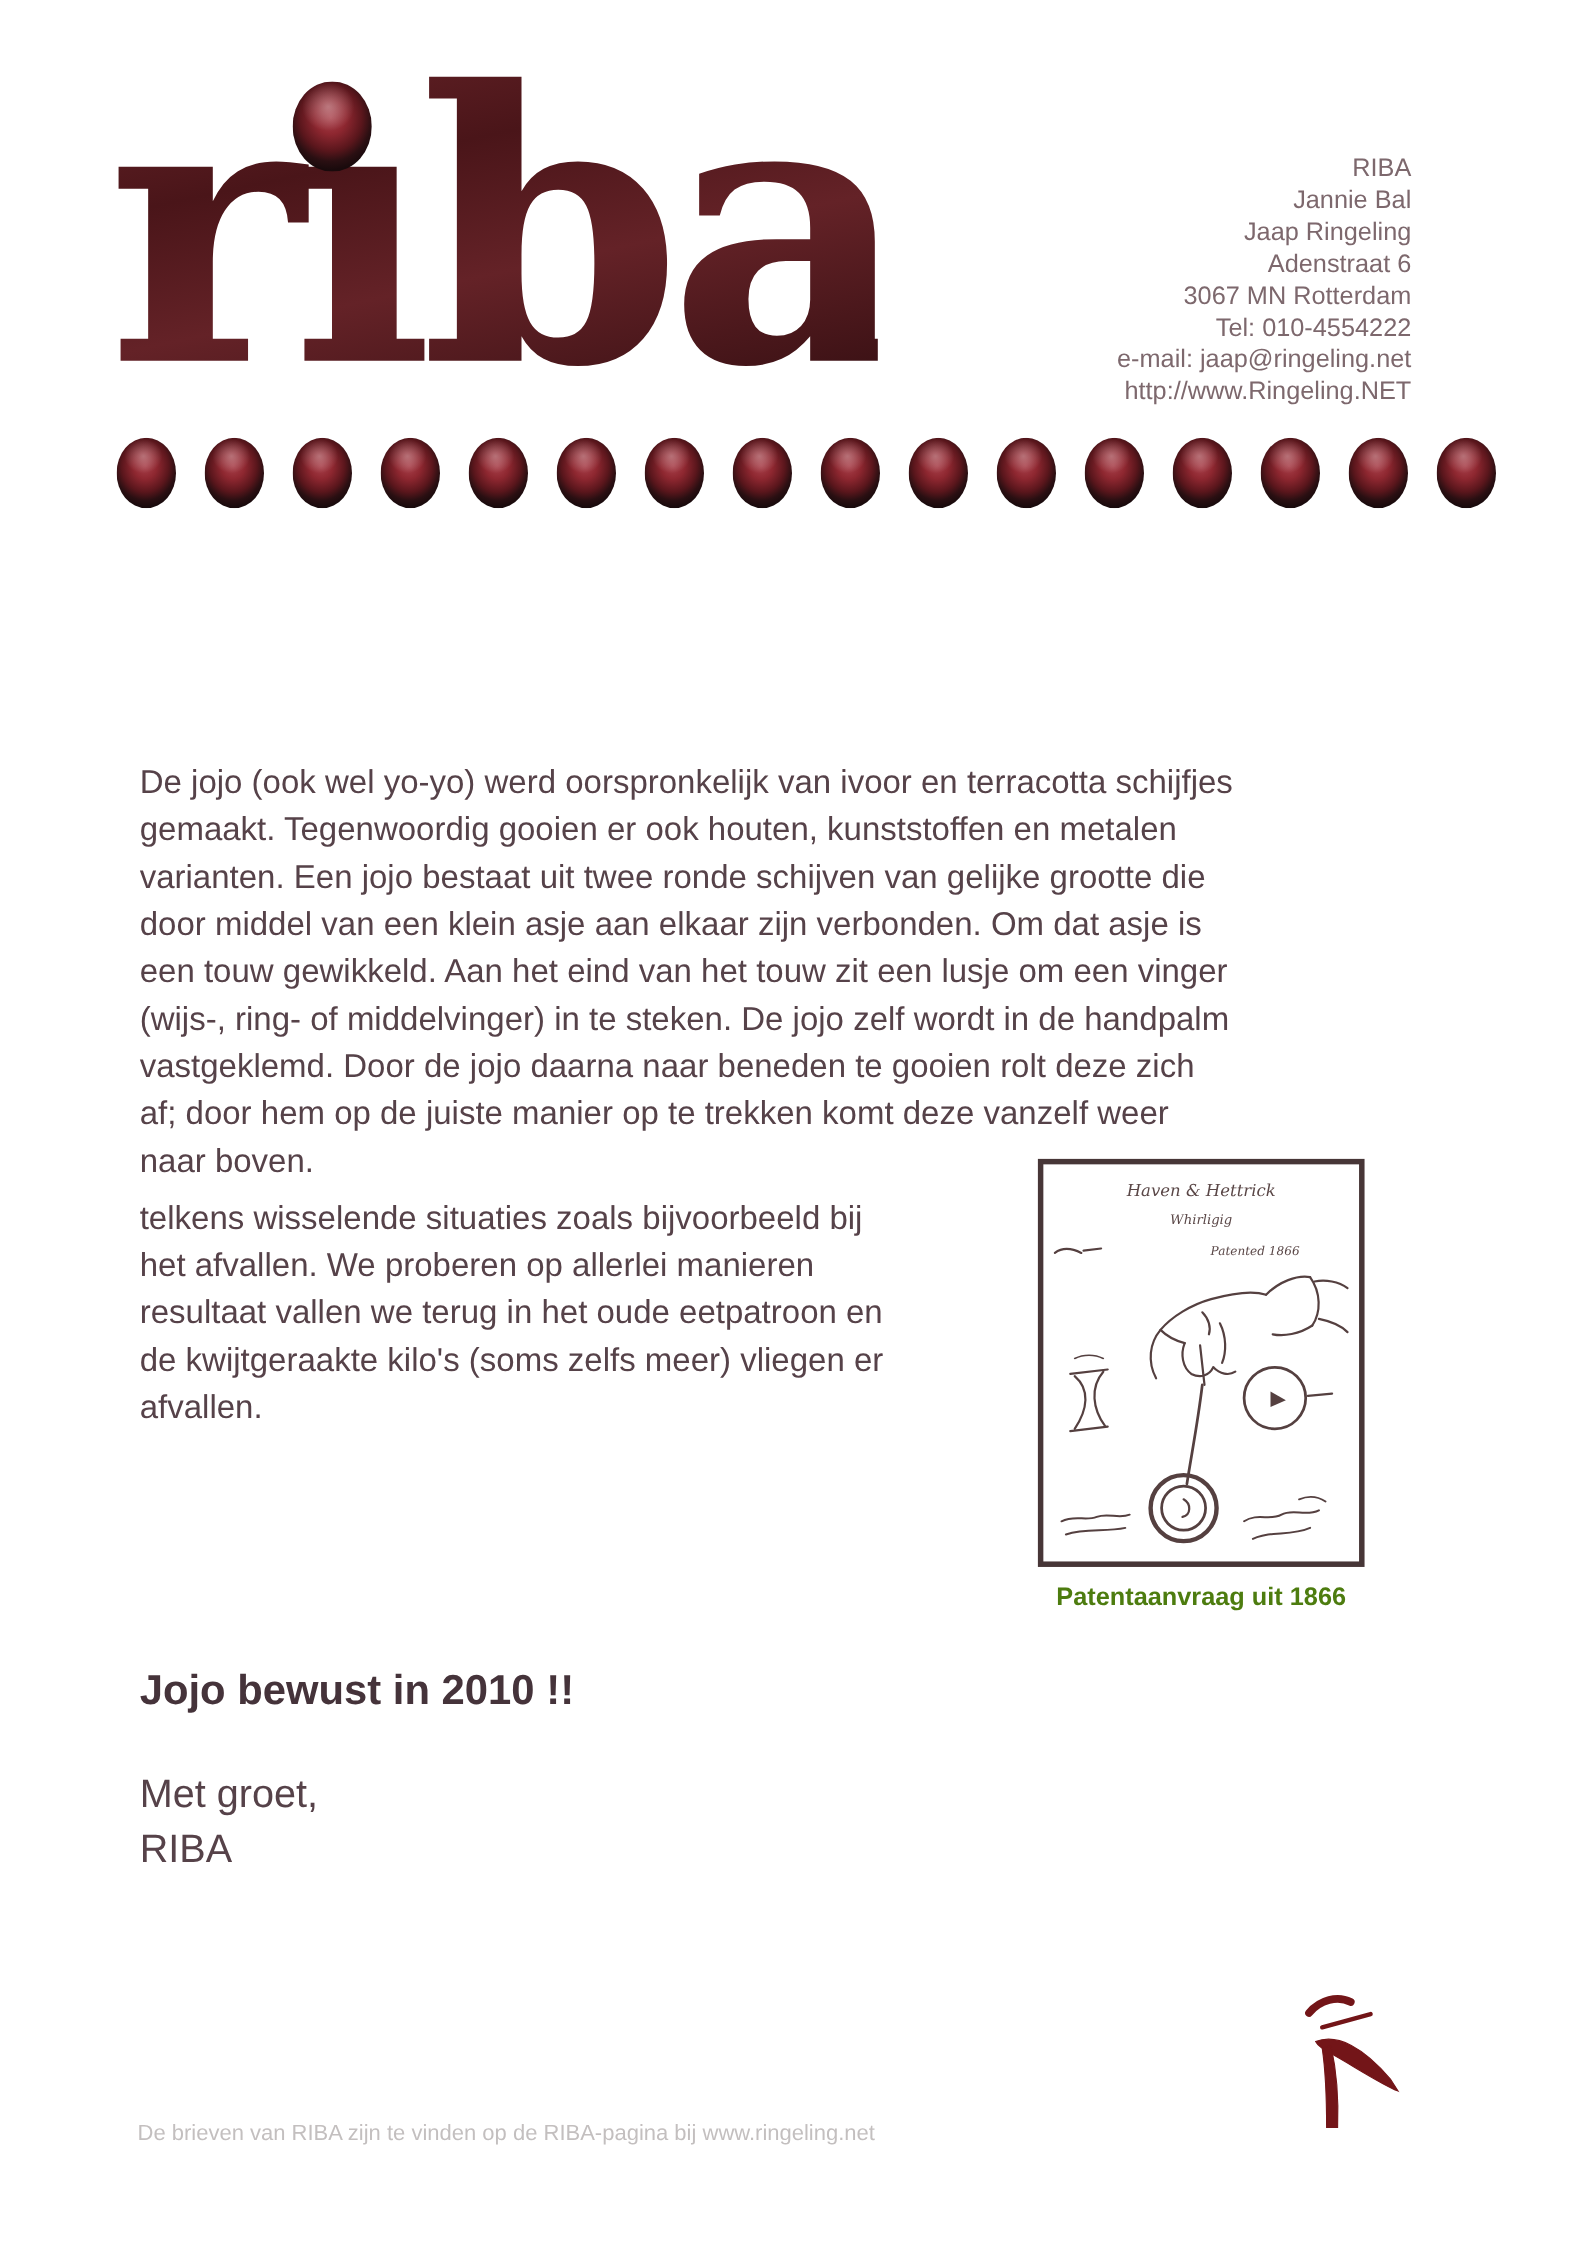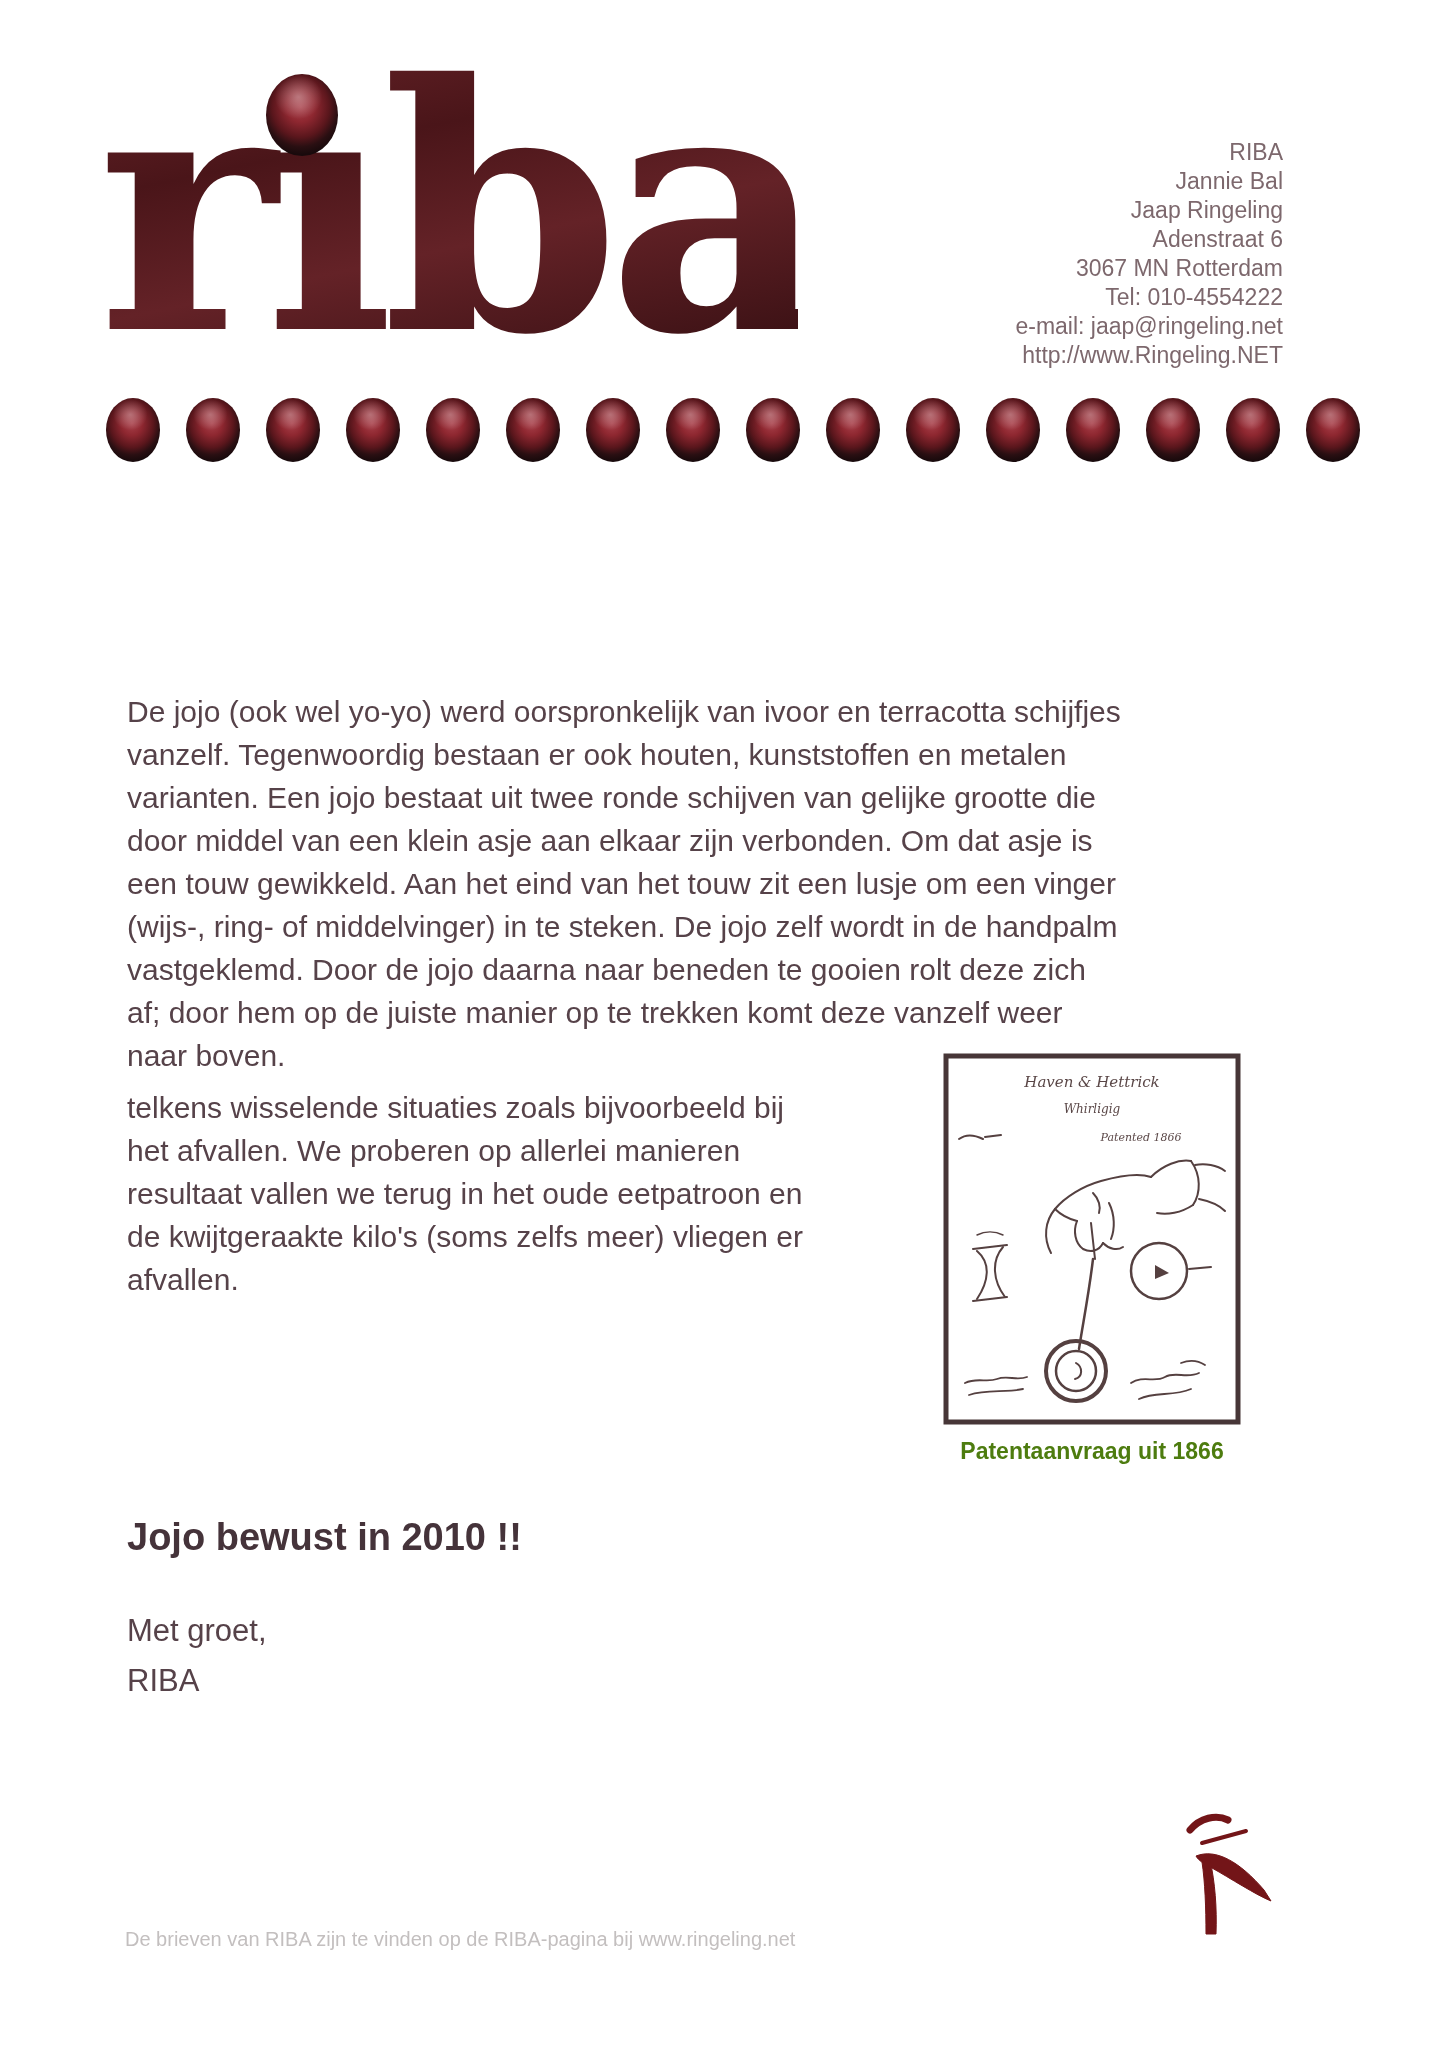--- a/index.html
+++ b/index.html
@@ -46,21 +46,21 @@
   .para{position:absolute;font-size:30px;line-height:43px;color:#564249;}
   .p1{left:127px;top:690px;width:1220px;}
   .p2{left:127px;top:1086px;width:820px;}
   .para .line{white-space:nowrap;}
   .slogan{
     position:absolute;left:127px;top:1468px;
     font-size:38px;font-weight:bold;color:#45333a;margin-top:48px;
   }
   .closing{
     position:absolute;left:127px;top:1606px;
-    font-size:31px;line-height:50px;color:#564249;
+    font-size:36px;line-height:50px;color:#564249;
   }
   
   .patent{position:absolute;left:943px;top:1053px;width:298px;height:372px;}
   .patent svg{display:block;}
   .patent-caption{
     position:absolute;left:933px;top:1438px;width:318px;text-align:center;
     font-size:23px;font-weight:bold;color:#4d7c0f;
   }
   
   .footer-note{
@@ -106,21 +106,21 @@
       <div class="bead"></div>
       <div class="bead"></div>
       <div class="bead"></div>
       <div class="bead"></div>
       <div class="bead"></div>
     </div>
 
 
   <div class="para p1">
     <div class="line">De jojo (ook wel yo-yo) werd oorspronkelijk van ivoor en terracotta schijfjes</div>
-    <div class="line">vanzelf. Tegenwoordig bestaan er ook houten, kunststoffen en metalen</div>
+    <div class="line">gemaakt. Tegenwoordig gooien er ook houten, kunststoffen en metalen</div>
     <div class="line">varianten. Een jojo bestaat uit twee ronde schijven van gelijke grootte die</div>
     <div class="line">door middel van een klein asje aan elkaar zijn verbonden. Om dat asje is</div>
     <div class="line">een touw gewikkeld. Aan het eind van het touw zit een lusje om een vinger</div>
     <div class="line">(wijs-, ring- of middelvinger) in te steken. De jojo zelf wordt in de handpalm</div>
     <div class="line">vastgeklemd. Door de jojo daarna naar beneden te gooien rolt deze zich</div>
     <div class="line">af; door hem op de juiste manier op te trekken komt deze vanzelf weer</div>
     <div class="line">naar boven.</div>
   </div>
 
   <div class="para p2">

